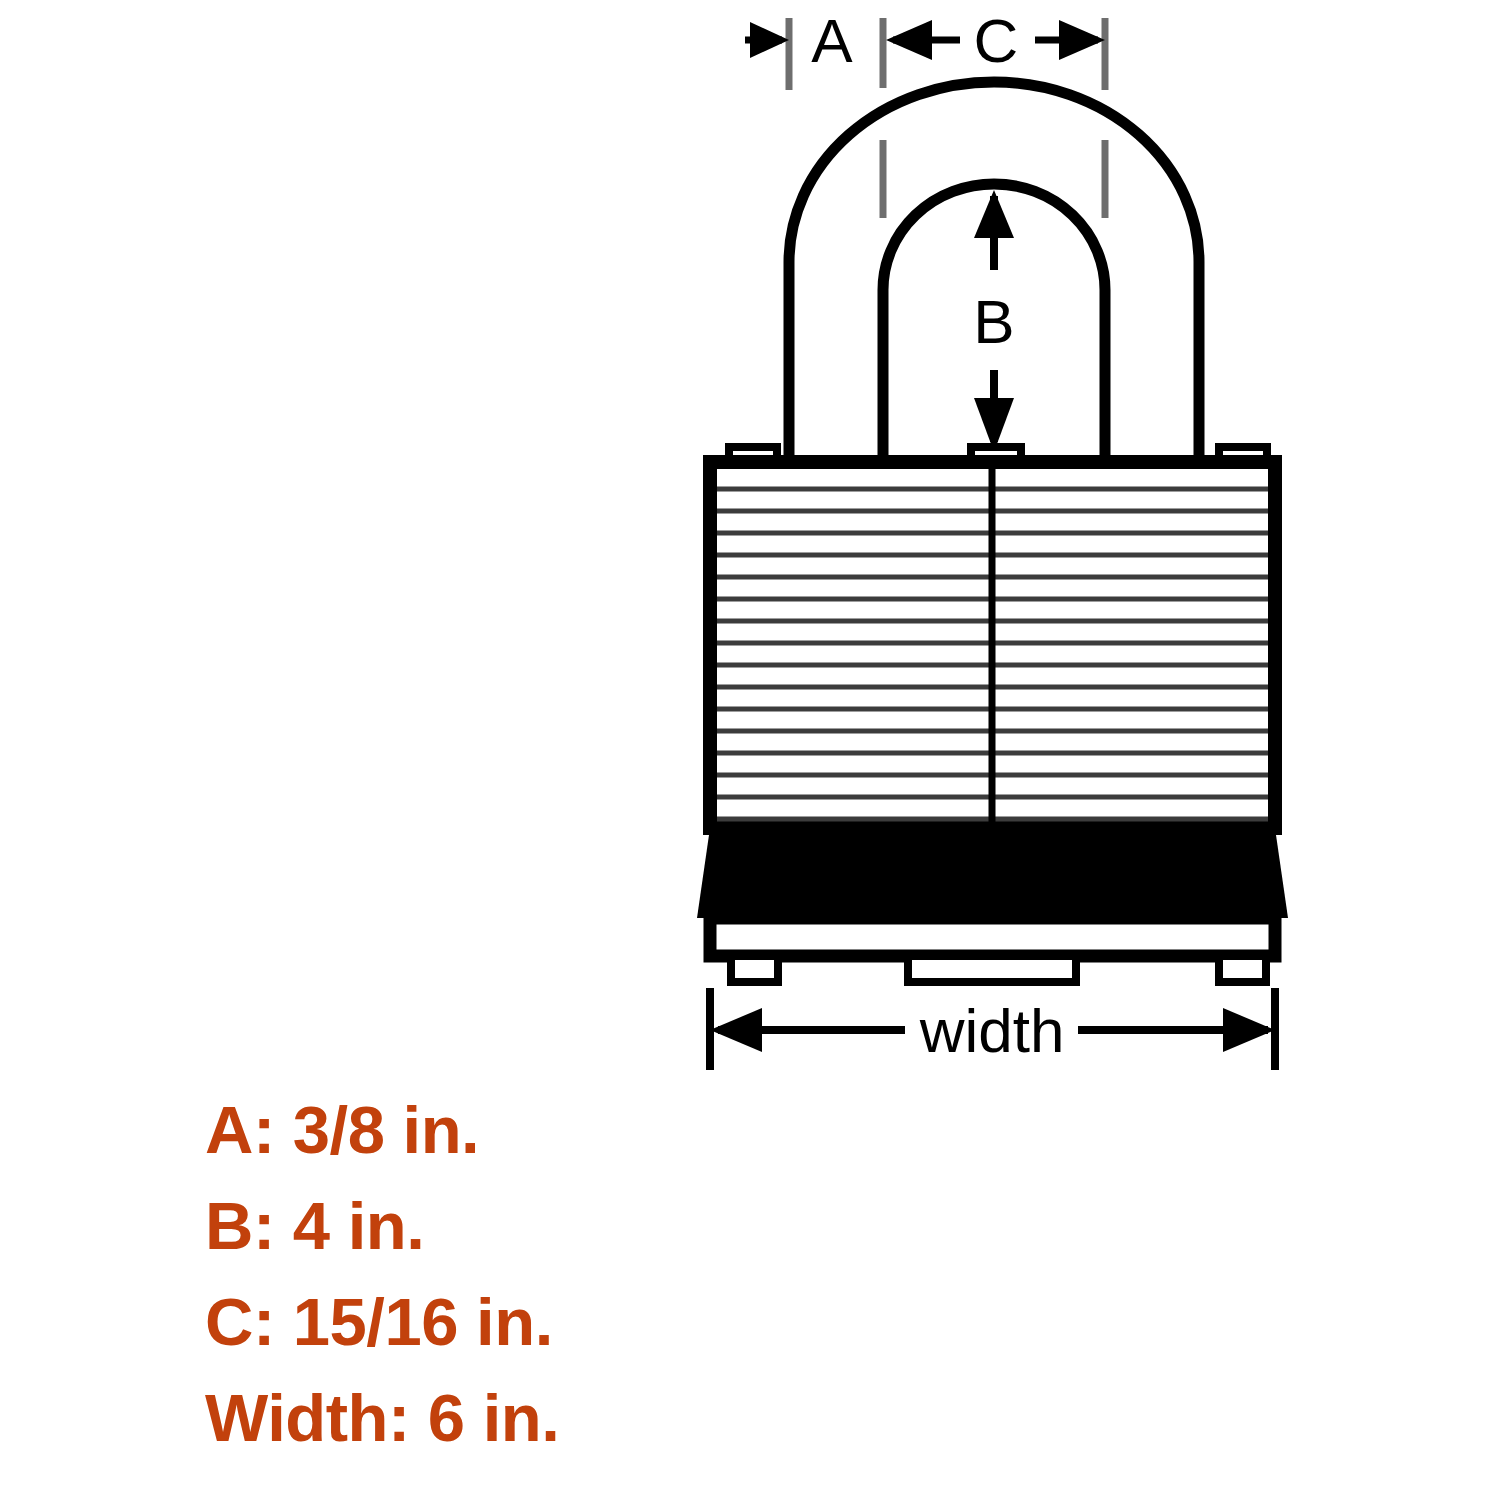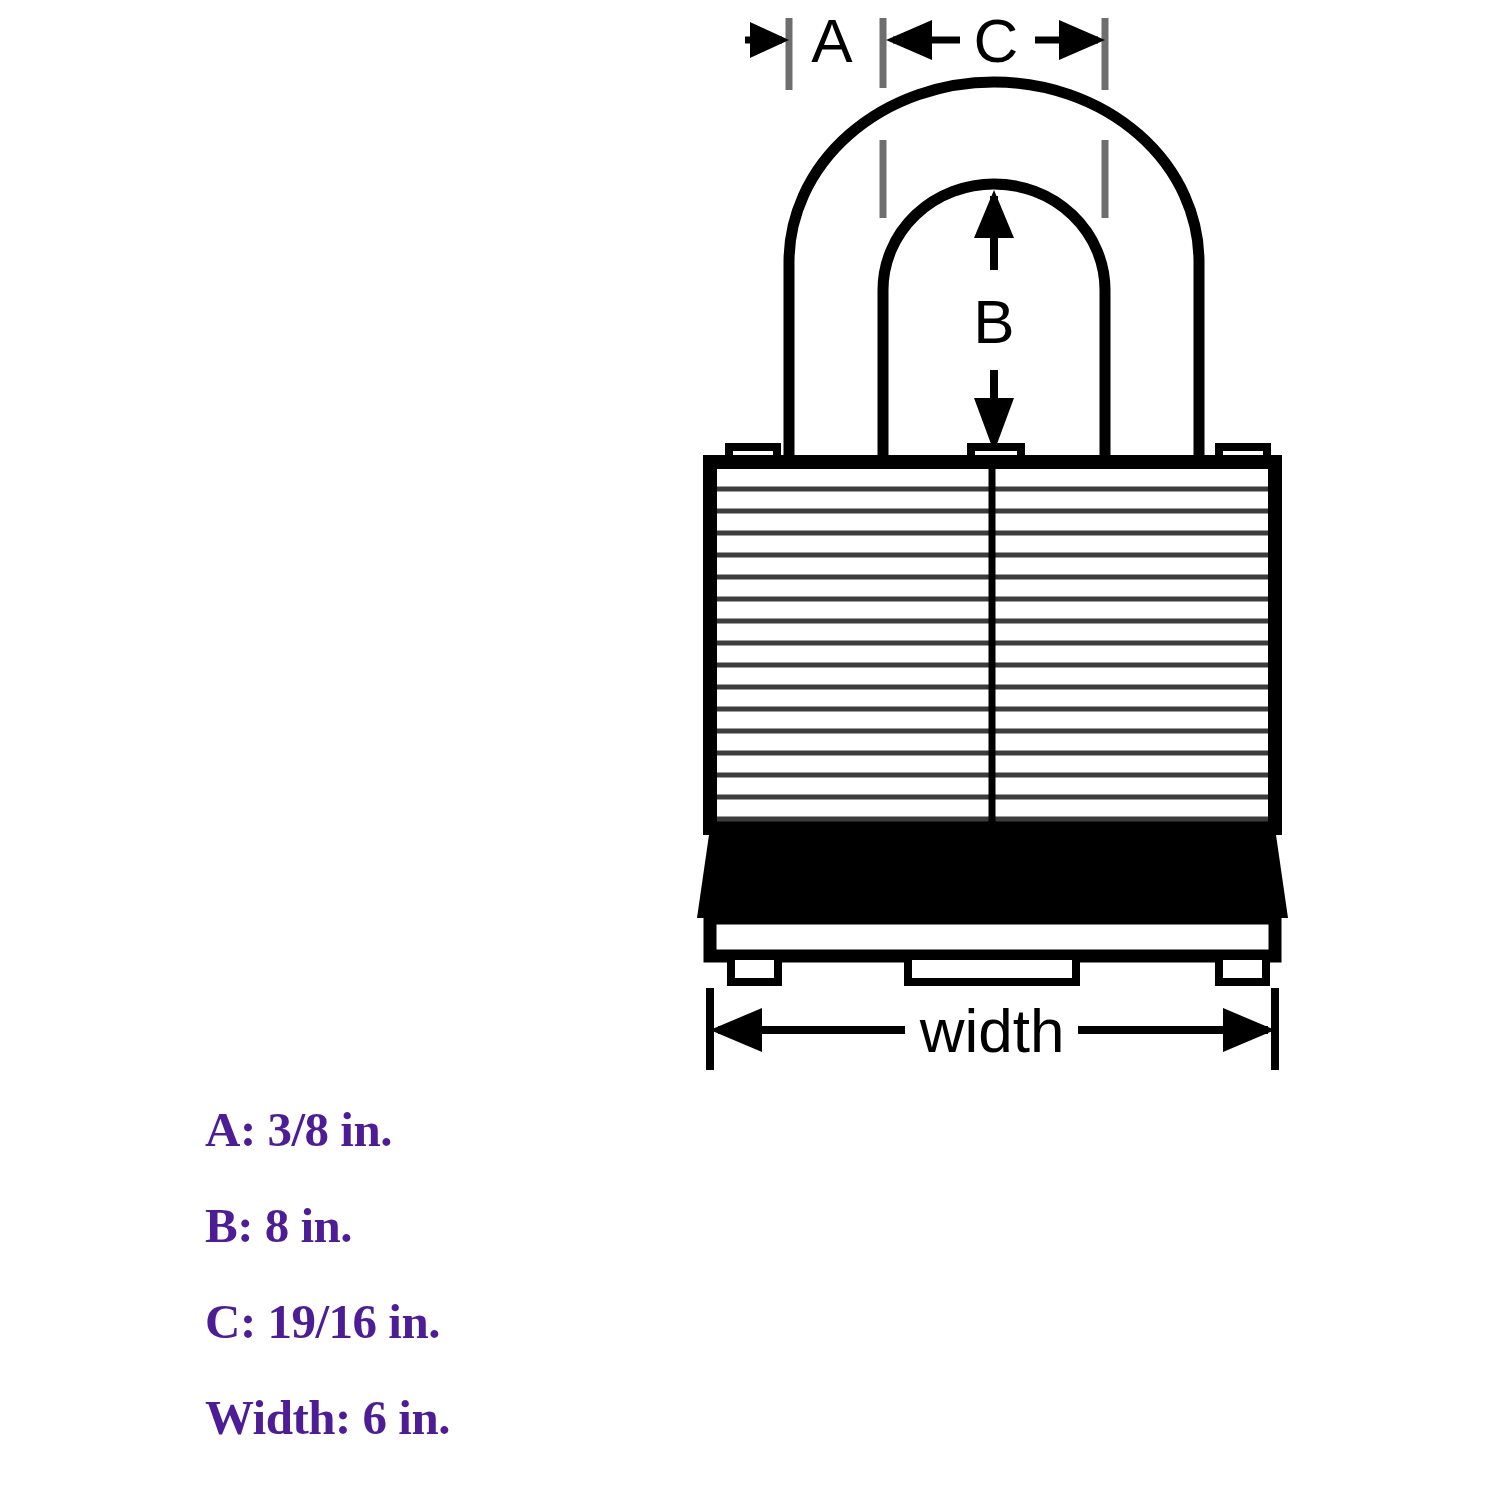--- a/index.html
+++ b/index.html
@@ -39,25 +39,25 @@
     font-size: 62px;
     fill: #000000;
   }
   .spec-list {
     position: absolute;
     left: 205px;
     top: 1082px;
     width: 800px;
   }
   .spec-line {
-    font-family: Liberation Serif, serif;
+    font-family: Liberation Sans, sans-serif;
     font-weight: bold;
-    font-size: 49px;
+    font-size: 67px;
     line-height: 96px;
-    color: #4c1d95;
+    color: #c2410c;
     letter-spacing: -0.5px;
     white-space: nowrap;
   }
 </style>
 </head>
 <body>
 
 <div id="stage">
 
   <svg id="diagram" viewBox="0 0 1500 1500">
@@ -154,18 +154,18 @@
       <polygon points="710,1030 762,1008 762,1052" fill="#000000"></polygon>
       <line x1="1078" y1="1030" x2="1268" y2="1030" stroke="#000000" stroke-width="8"></line>
       <polygon points="1275,1030 1223,1008 1223,1052" fill="#000000"></polygon>
       <text class="dim-word" x="992" y="1052" text-anchor="middle">width</text>
     </g>
 
   </svg>
 
   <div class="spec-list">
     <div class="spec-line">A: 3/8 in.</div>
-    <div class="spec-line">B: 8 in.</div>
-    <div class="spec-line">C: 19/16 in.</div>
+    <div class="spec-line">B: 4 in.</div>
+    <div class="spec-line">C: 15/16 in.</div>
     <div class="spec-line">Width: 6 in.</div>
   </div>
 
 </div>
 
 </body></html>

